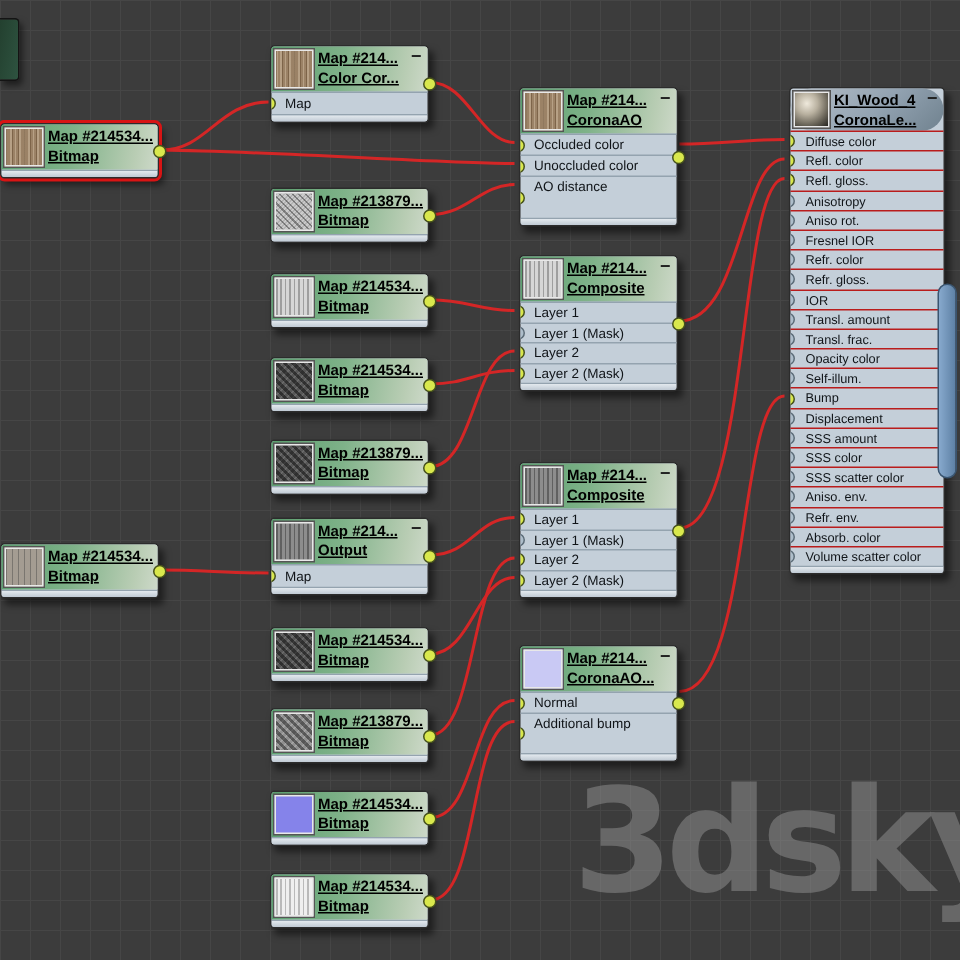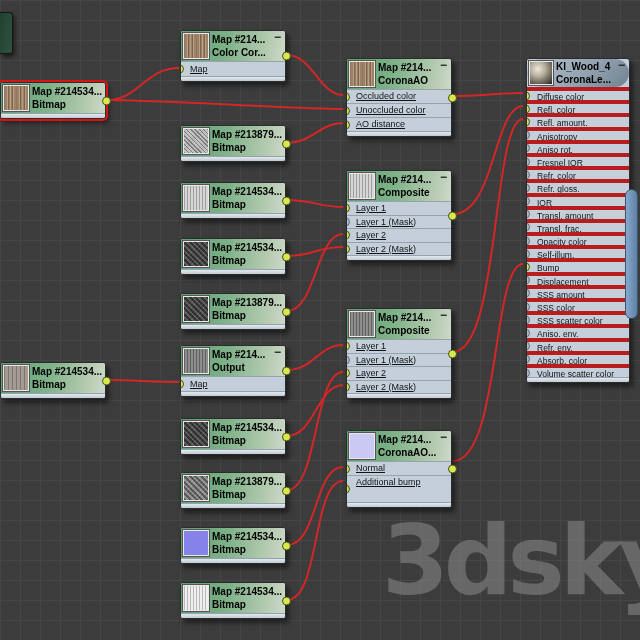--- a/index.html
+++ b/index.html
@@ -14,35 +14,35 @@
   }
   #wires{position:absolute;left:0;top:0;z-index:1;}
   .wire{fill:none;stroke:#d42626;stroke-width:2;}
 
   .node{
     position:absolute;z-index:10;
     background:#c4cfd9;border:1px solid #2c2c2c;border-radius:3px;
     box-shadow:3px 4px 5px rgba(0,0,0,.5);
   }
   .node.sel{outline:2px solid #d81414;}
-  .hdr{display:flex;align-items:center;height:30px;padding:2px 2px;
+  .hdr{display:flex;align-items:flex-start;height:30px;padding:2px 2px;
        background:linear-gradient(100deg,#5a9f6e 0%,#7fb289 45%,#b9cdb4 85%,#cdd9c9 100%);
-       border-radius:2px 2px 0 0;position:relative;}
+       border-radius:2px 2px 0 0;position:relative;text-decoration:underline;}
   .hdr-mtl{height:28px;background:linear-gradient(135deg,#b7c0c8 0%,#93a3b2 55%,#70828f 100%);border-radius:14px;}
   .thumb{width:26px;height:26px;min-width:26px;border:1px solid #e8e8e8;
          box-shadow:0 0 0 1px #555;margin-right:3px;}
   .hdr-mtl .thumb{width:24px;height:24px;min-width:24px;}
   .titles{overflow:hidden;white-space:nowrap;}
   .t1,.t2{font-size:10px;font-weight:bold;color:#000;line-height:13px;}
   .min{position:absolute;right:4px;top:0;font-size:12px;font-weight:bold;color:#222;line-height:12px;cursor:pointer;}
   .row{position:relative;height:13.5px;border-top:1px solid #94a3af;
        font-size:9px;line-height:12px;color:#101418;padding-left:9px;
-       white-space:nowrap;overflow:hidden;text-decoration:underline;}
+       white-space:nowrap;overflow:hidden;}
   .row-tall{height:15px;line-height:14px;}
-  .mrow{position:relative;height:13.2px;border-top:4px solid #b91c1c;
+  .mrow{position:relative;height:13.2px;border-top:1px solid #b91c1c;
         font-size:8.5px;line-height:12px;color:#101418;padding-left:10px;
         white-space:nowrap;overflow:hidden;}
   .footer{height:5px;border-top:1px solid #94a3af;
           background:linear-gradient(#e3e9ee,#c0cad4);border-radius:0 0 2px 2px;}
   .dot{position:absolute;width:9px;height:9px;border-radius:50%;
        background:#d9e84d;border:1px solid #45511b;z-index:12;}
   .dot.gray{background:#aebecb;border-color:#5c6c78;}
   .dot.in{left:-6px;top:50%;transform:translateY(-50%);}
   .dot.out{right:-6px;top:50%;transform:translateY(-50%);}
 
@@ -260,21 +260,21 @@
     <div class="hdr">
       <div class="thumb t-wood"></div>
       <div class="titles">
         <div class="t1">Map #214...</div>
         <div class="t2">CoronaAO</div>
       </div>
       <div class="min">−</div>
     </div>
     <div class="row" style="height:14px"><span class="dot in"></span><span>Occluded color</span></div>
     <div class="row" style="height:14px"><span class="dot in"></span><span>Unoccluded color</span></div>
-    <div class="row" style="height:14px"><span class="dot in"></span><span>AO distance</span></div>
+    <div class="row" style="height:28px"><span class="dot in"></span><span>AO distance</span></div>
     <div class="footer"></div>
     <span class="dot out"></span>
   </div>
 
   <div class="node" style="left:346px;top:170px;width:106px;">
     <div class="hdr">
       <div class="thumb t-grain-lt"></div>
       <div class="titles">
         <div class="t1">Map #214...</div>
         <div class="t2">Composite</div>
@@ -325,21 +325,21 @@
     <div class="hdr hdr-mtl">
       <div class="thumb t-sphere"></div>
       <div class="titles">
         <div class="t1">KI_Wood_4</div>
         <div class="t2">CoronaLe...</div>
       </div>
       <div class="min">−</div>
     </div>
     <div class="mrow"><span class="dot in"></span><span>Diffuse color</span></div>
     <div class="mrow"><span class="dot in"></span><span>Refl. color</span></div>
-    <div class="mrow"><span class="dot in"></span><span>Refl. amount.</span></div>
+    <div class="mrow"><span class="dot in"></span><span>Refl. gloss.</span></div>
     <div class="mrow"><span class="dot in gray"></span><span>Anisotropy</span></div>
     <div class="mrow"><span class="dot in gray"></span><span>Aniso rot.</span></div>
     <div class="mrow"><span class="dot in gray"></span><span>Fresnel IOR</span></div>
     <div class="mrow"><span class="dot in gray"></span><span>Refr. color</span></div>
     <div class="mrow"><span class="dot in gray"></span><span>Refr. gloss.</span></div>
     <div class="mrow"><span class="dot in gray"></span><span>IOR</span></div>
     <div class="mrow"><span class="dot in gray"></span><span>Transl. amount</span></div>
     <div class="mrow"><span class="dot in gray"></span><span>Transl. frac.</span></div>
     <div class="mrow"><span class="dot in gray"></span><span>Opacity color</span></div>
     <div class="mrow"><span class="dot in gray"></span><span>Self-illum.</span></div>

